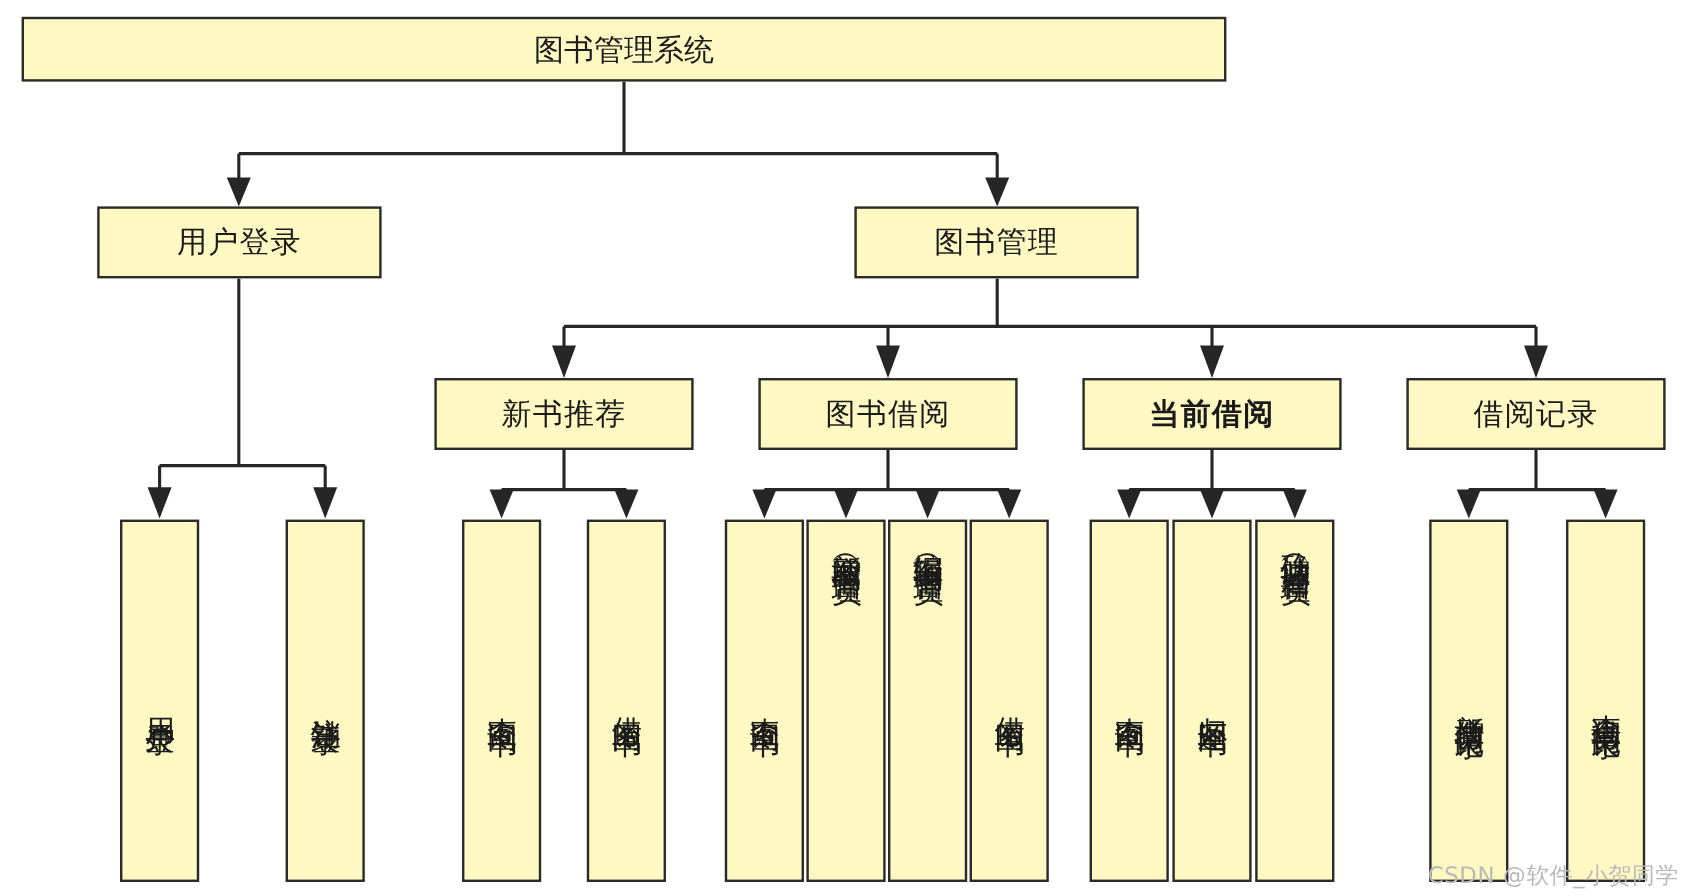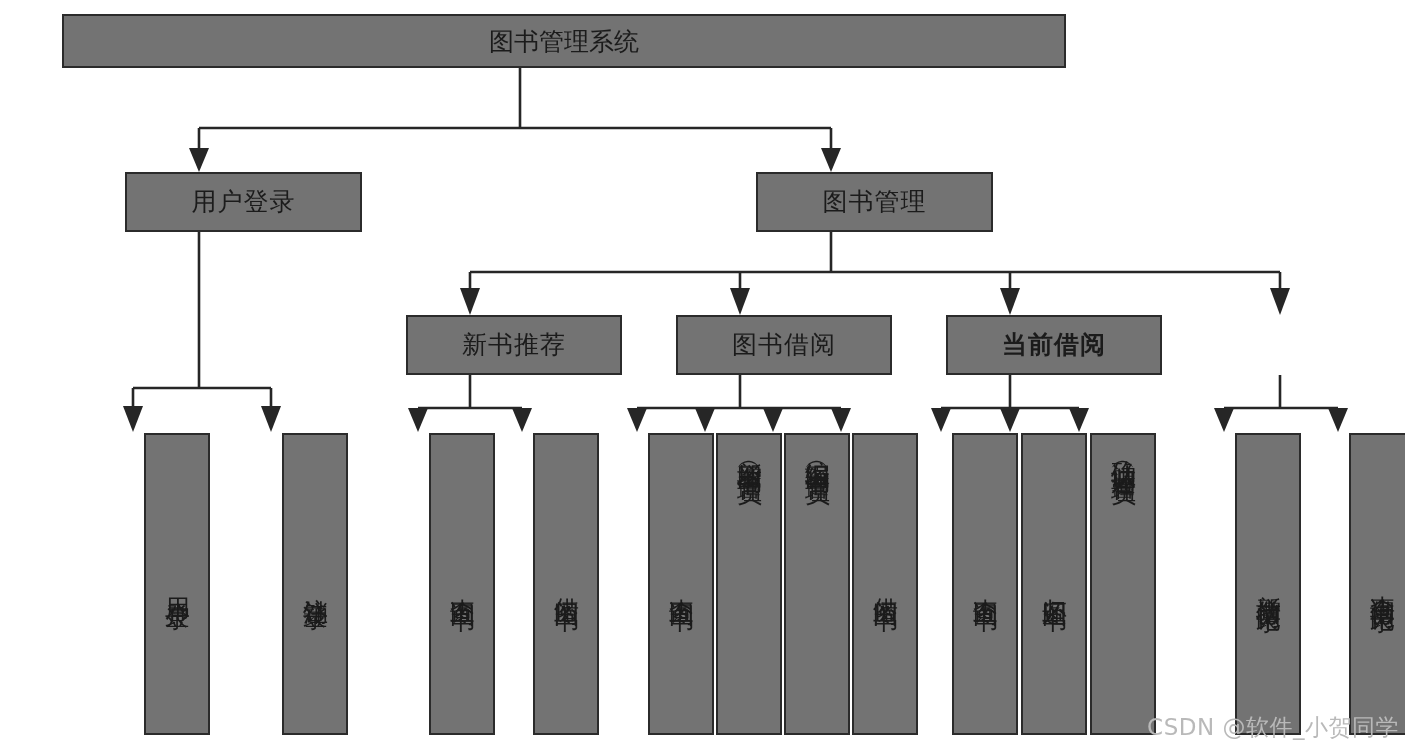--- a/index.html
+++ b/index.html
@@ -27,26 +27,25 @@
     stroke: #262626;
     stroke-width: 2.6;
     fill: none;
   }
   #connectors polygon { fill: #262626; }
 
   
   .node {
     position: absolute;
     border: 2.6px solid #2b2b2b;
-    background: #737373;
+    background: #fef9c3;
     display: flex;
     align-items: center;
     justify-content: center;
     color: #1b1b1b;
-    margin-left: 44px;
   }
   .node.h-node {
     font-size: 25px;
     letter-spacing: 1px;
     line-height: 1.1;
   }
   .node.root {
     font-size: 25px;
   }
   
@@ -65,21 +64,21 @@
     color: #1b1b1b;
   }
   
   .node.v-node.center-text { align-items: center; padding-top: 0; }
 
   
   #watermark {
     position: absolute;
     right: 6px;
     bottom: 4px;
-    font-size: 23px;
+    font-size: 19px;
     color: #b9b9b9;
     letter-spacing: 0.5px;
     white-space: nowrap;
   }
 </style>
 </head>
 <body>
 
 <div id="diagram-root">
 
@@ -165,20 +164,23 @@
   </div>
 
   <div class="node h-node" style="left:362px; top:315px; width:216px; height:60px;">
     <span>新书推荐</span>
   </div>
 
   <div class="node h-node" style="left:902px; top:315px; width:216px; height:60px;font-weight:bold;">
     <span>当前借阅</span>
   </div>
 
+  <div class="node h-node" style="left:1172px; top:315px; width:216px; height:60px;">
+    <span>借阅记录</span>
+  </div>
 
   <div class="node v-node center-text" style="left:100px; top:433px; width:66px; height:302px;">
     <span class="v-text">用户登录</span>
   </div>
 
   <div class="node v-node center-text" style="left:238px; top:433px; width:66px; height:302px;">
     <span class="v-text">注销登录</span>
   </div>
 
   <div class="node v-node center-text" style="left:385px; top:433px; width:66px; height:302px;">

